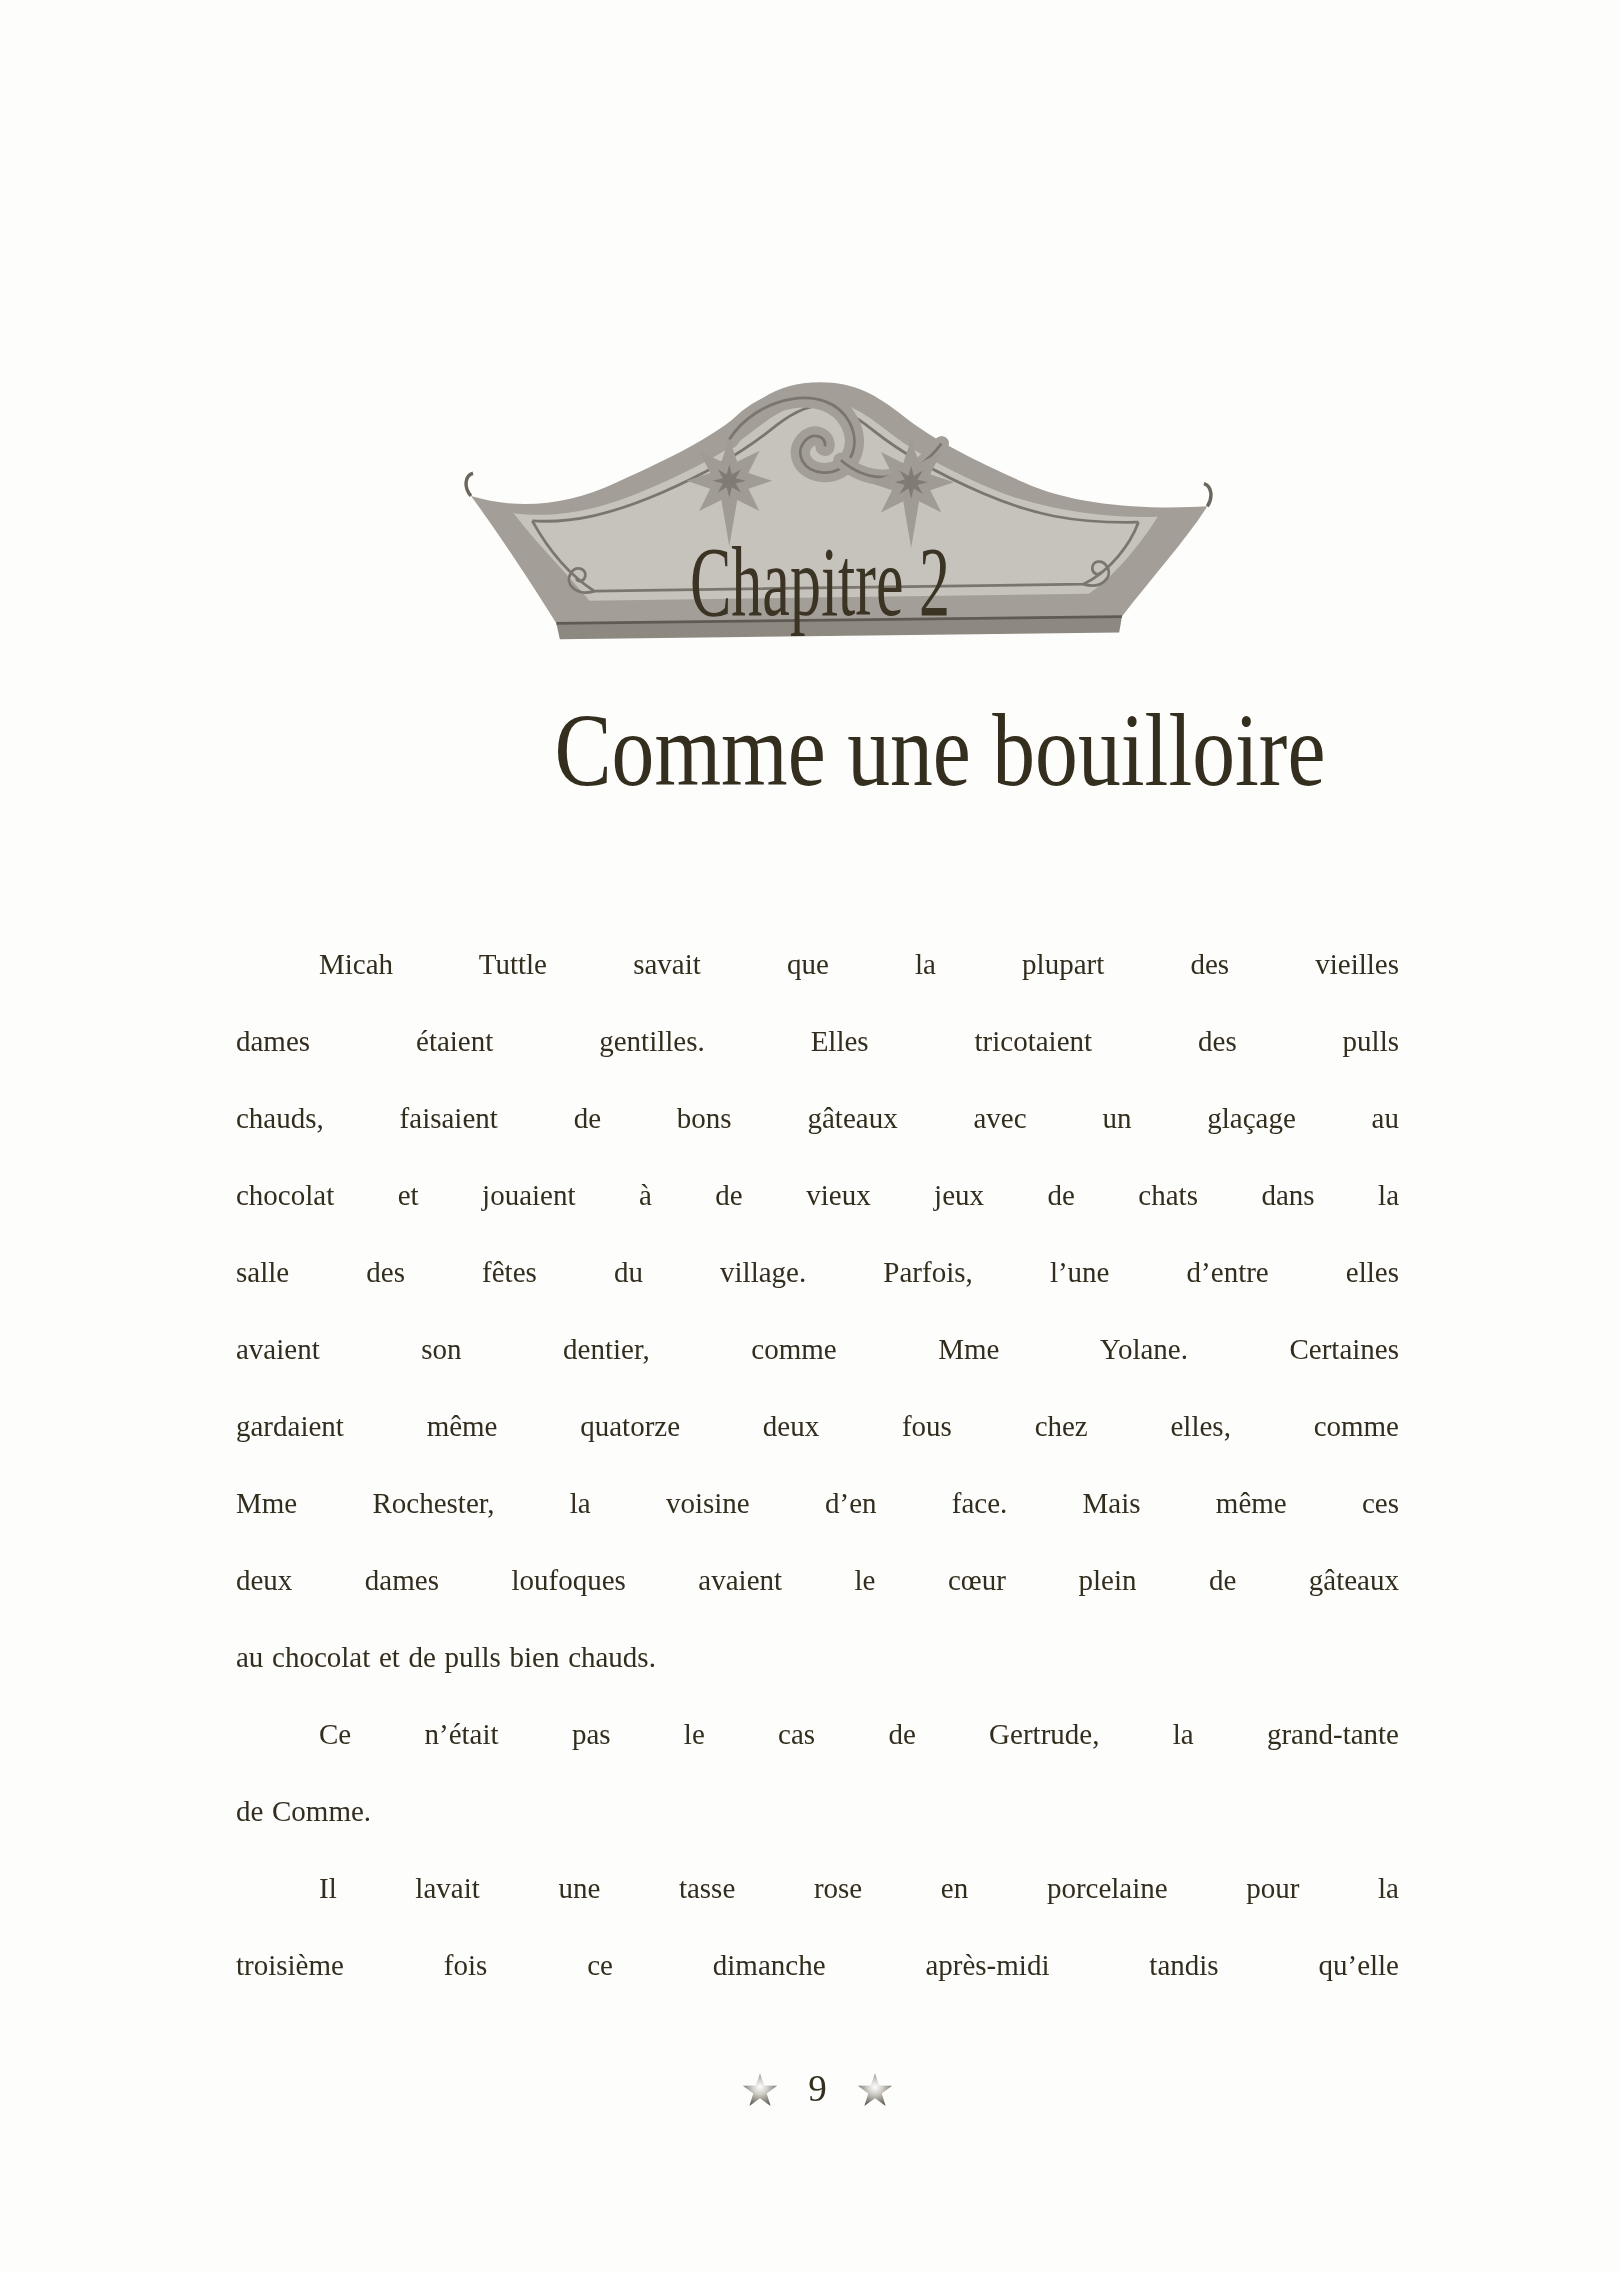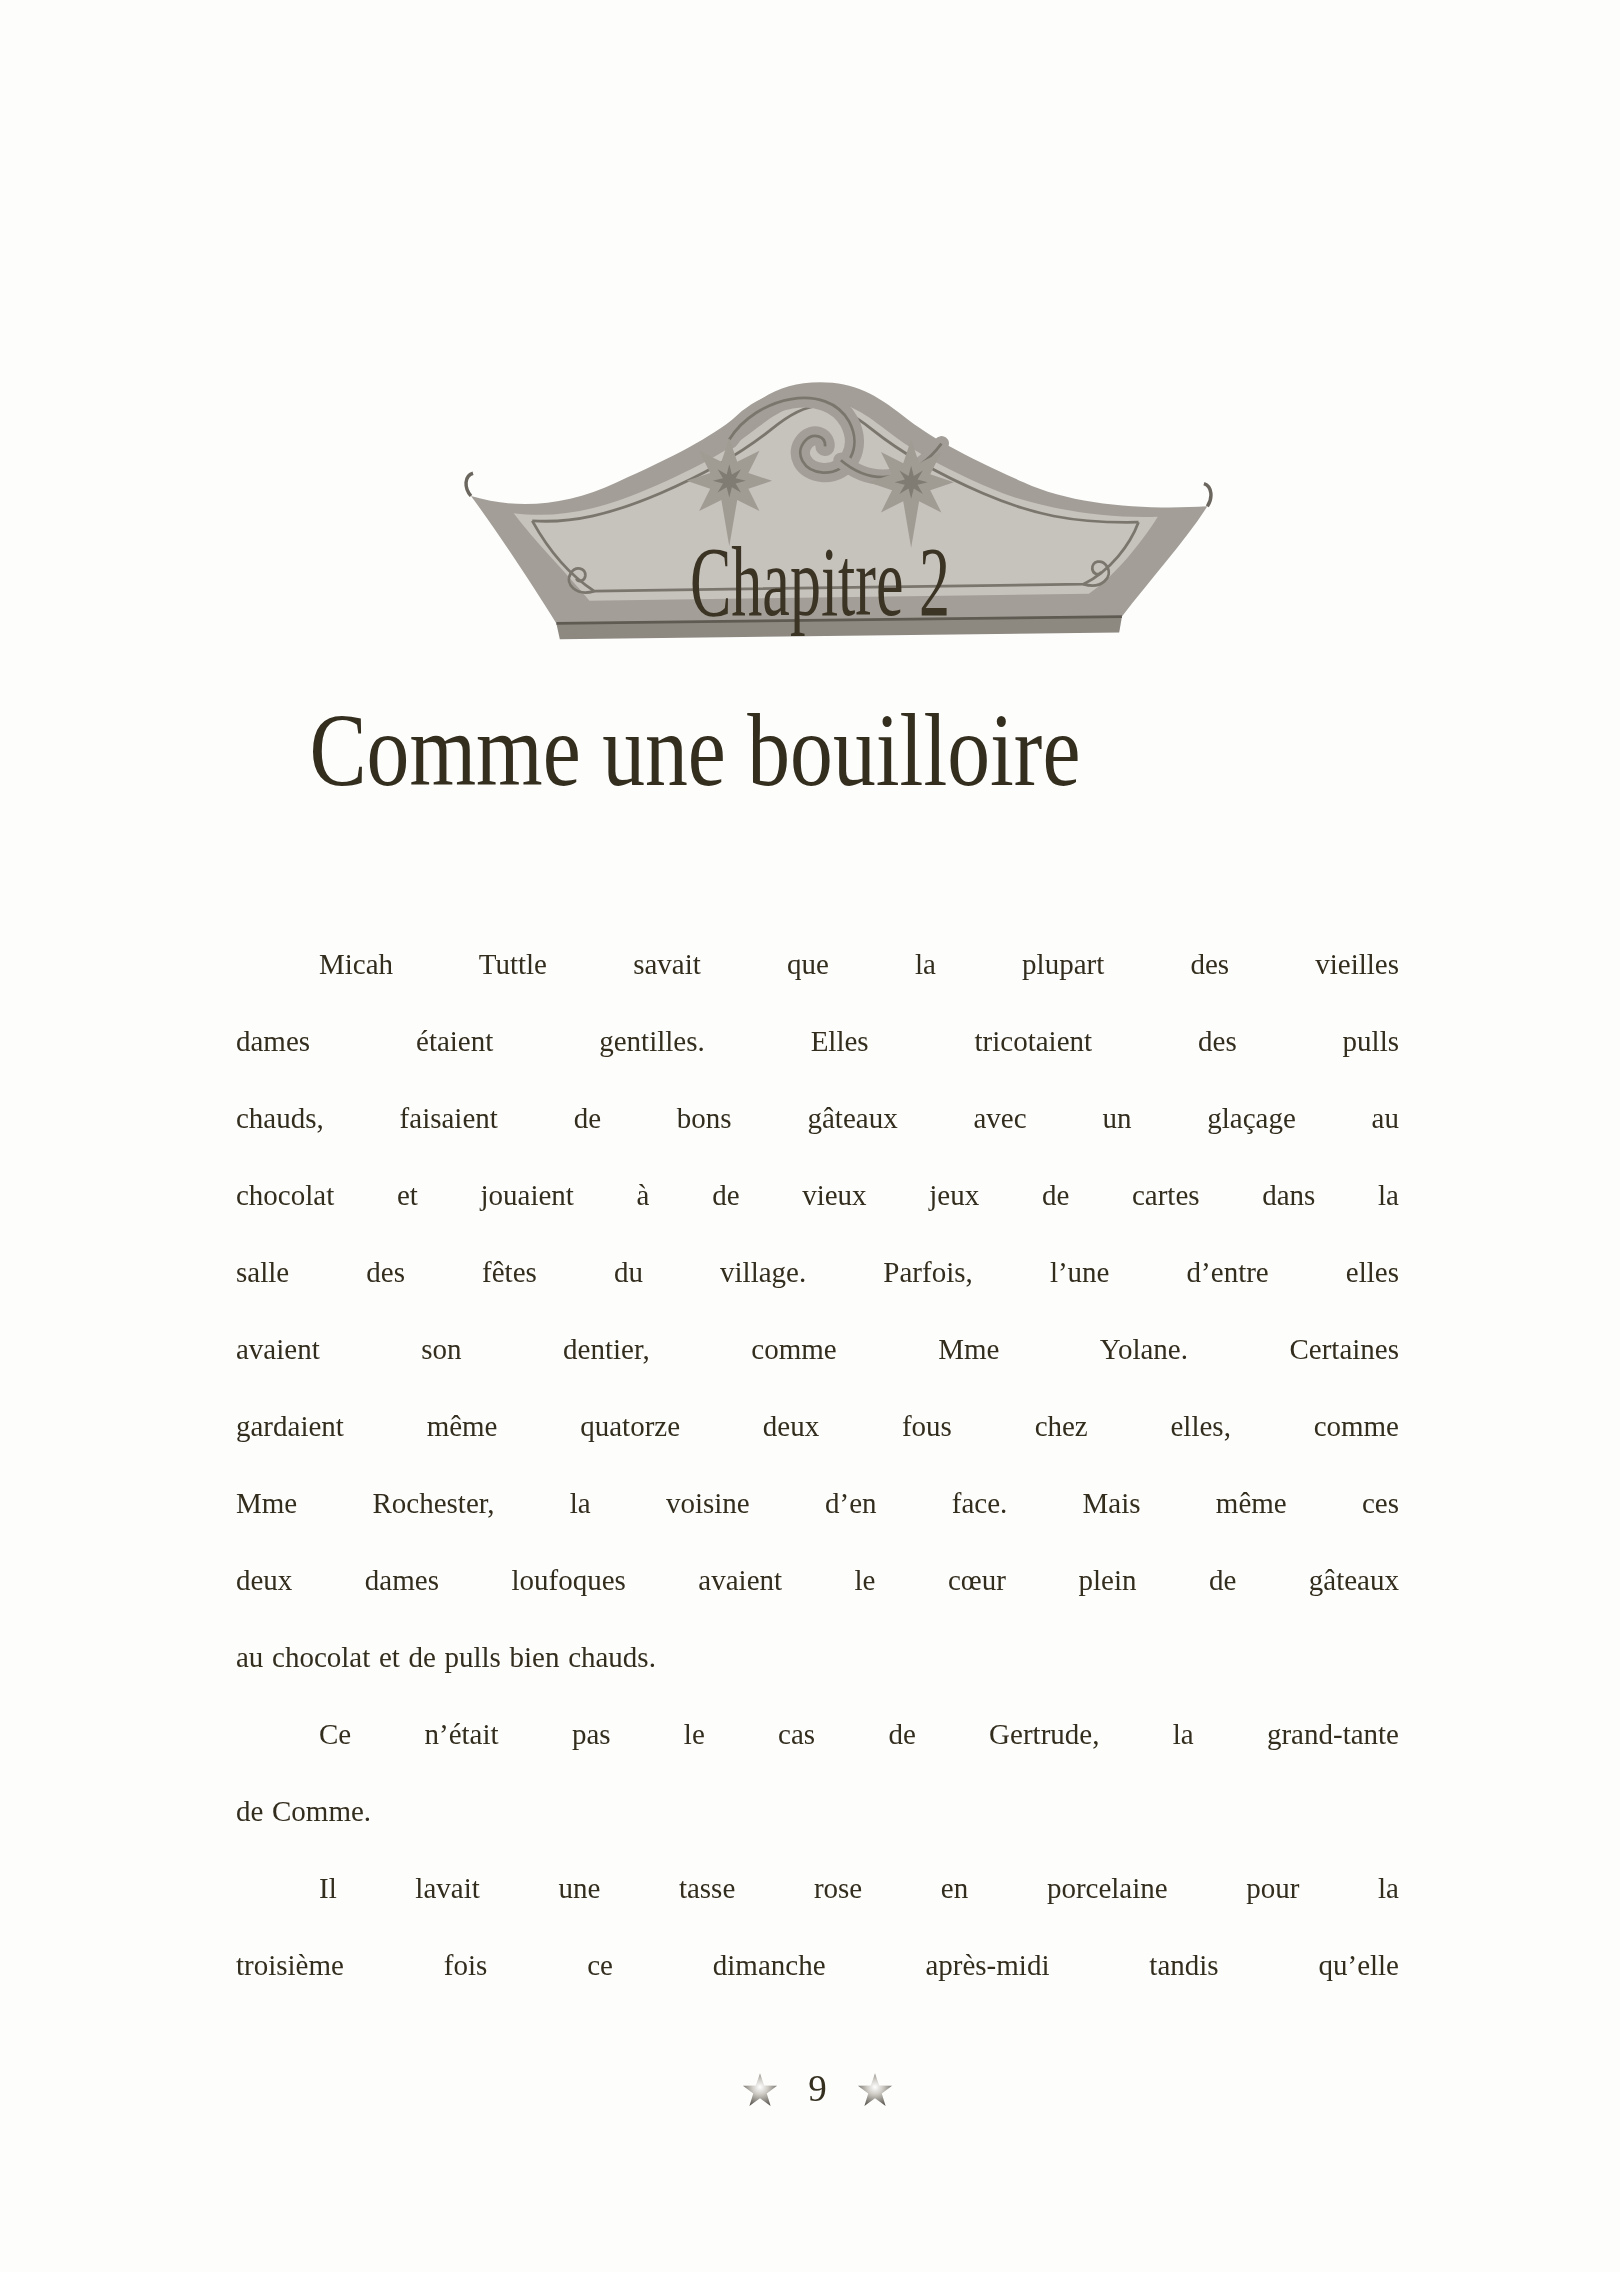--- a/index.html
+++ b/index.html
@@ -20,21 +20,21 @@
     position:absolute; left:-13.8px; top:160px; width:758px;
     text-align:center;
     font-size:100px; line-height:100px;
     color:#3b3424;
     transform:scaleX(0.62);
     transform-origin:center;
     white-space:nowrap;
   }
 
   
-  .title-wrap { position:absolute; left:236px; top:694px; width:1163px; text-align:left; }
+  .title-wrap { position:absolute; left:236px; top:694px; width:1163px; text-align:right; }
   .title-text {
     display:inline-block;
     font-size:102px; line-height:110px;
     color:#342e1f;
     transform:scale(0.84,1.02);
     transform-origin:center top;
     white-space:nowrap;
   }
 
   
@@ -101,21 +101,21 @@
   </div>
 
   <div class="title-wrap">
     <span class="title-text">Comme une bouilloire</span>
   </div>
 
   <div class="body-block">
       <div class="body-line indent">Micah Tuttle savait que la plupart des vieilles</div>
       <div class="body-line">dames étaient gentilles. Elles tricotaient des pulls</div>
       <div class="body-line">chauds, faisaient de bons gâteaux avec un glaçage au</div>
-      <div class="body-line">chocolat et jouaient à de vieux jeux de cartes dans la</div>
+      <div class="body-line">chocolat et jouaient à de vieux jeux de chats dans la</div>
       <div class="body-line">salle des fêtes du village. Parfois, l’une d’entre elles</div>
       <div class="body-line">avaient son dentier, comme Mme Yolane. Certaines</div>
       <div class="body-line">gardaient même quatorze deux fous chez elles, comme</div>
       <div class="body-line">Mme Rochester, la voisine d’en face. Mais même ces</div>
       <div class="body-line">deux dames loufoques avaient le cœur plein de gâteaux</div>
       <div class="body-line last">au chocolat et de pulls bien chauds.</div>
       <div class="body-line indent">Ce n’était pas le cas de Gertrude, la grand-tante</div>
       <div class="body-line last">de Comme.</div>
       <div class="body-line indent">Il lavait une tasse rose en porcelaine pour la</div>
       <div class="body-line">troisième fois ce dimanche après-midi tandis qu’elle</div>

